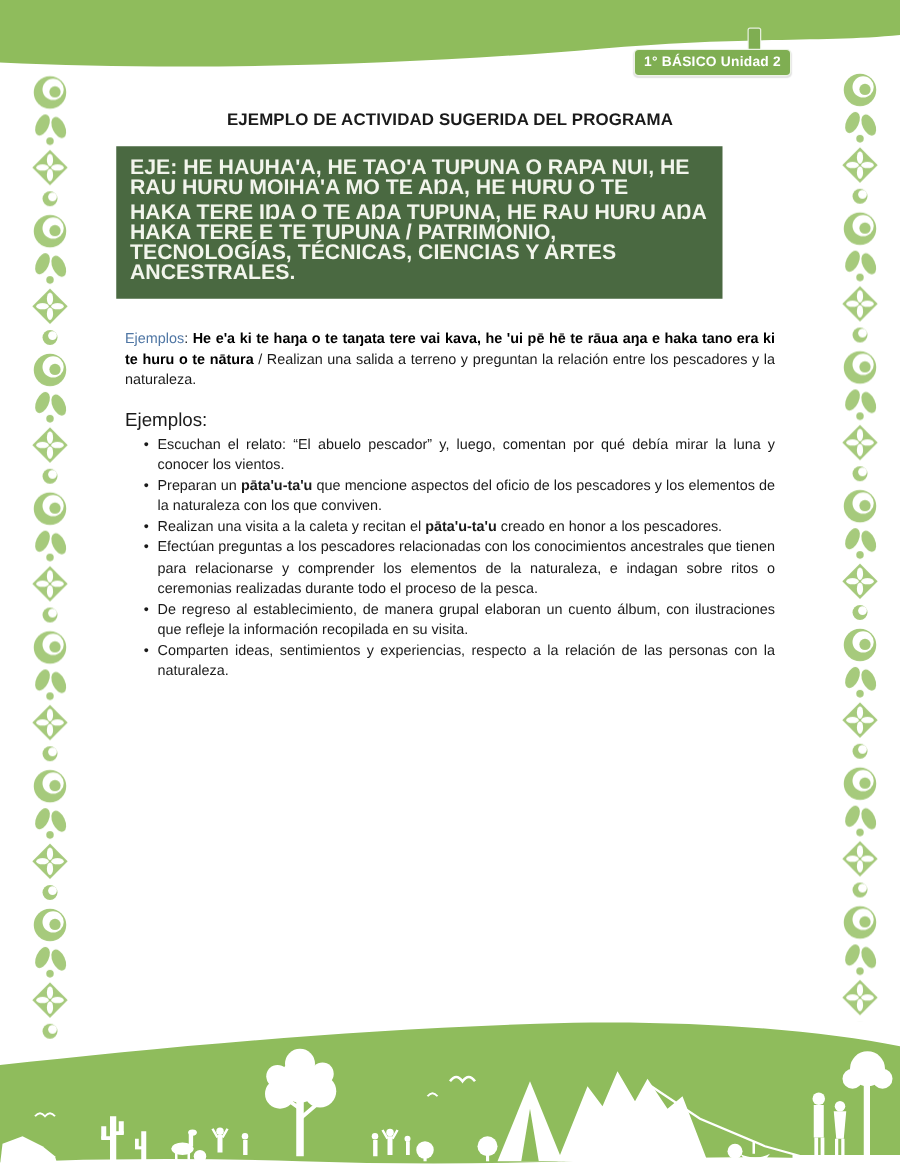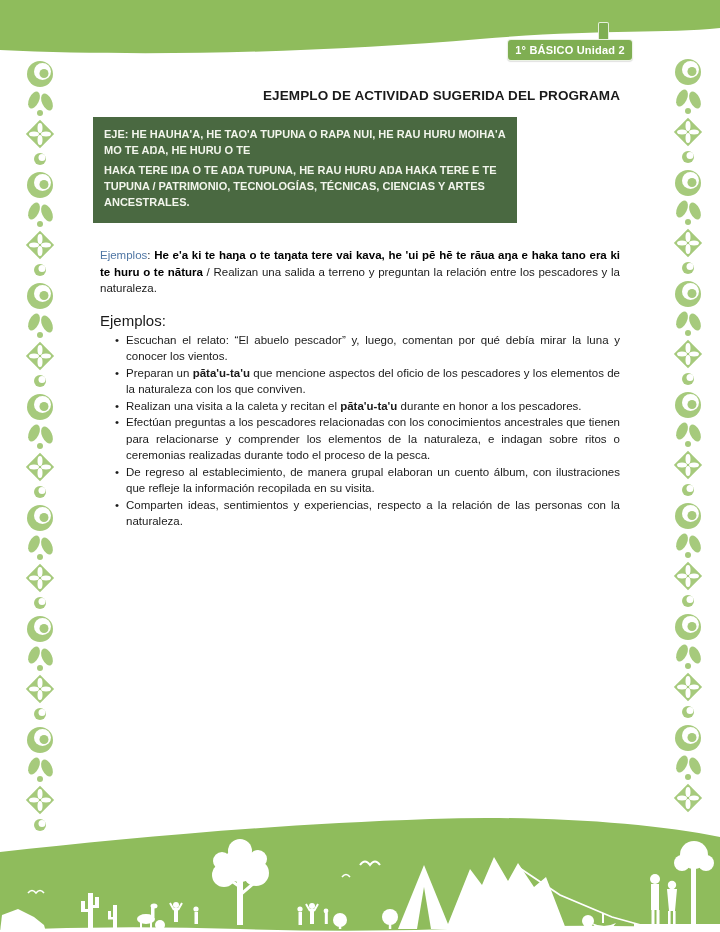--- a/index.html
+++ b/index.html
@@ -24,25 +24,25 @@
     position:absolute;left:507px;top:39px;width:124px;height:20px;
     background:var(--badge-green);border:1px solid rgba(255,255,255,.85);border-radius:4px;
     color:#ffffff;font-size:11px;font-weight:bold;display:flex;align-items:center;justify-content:center;
     letter-spacing:.2px;box-shadow:0 1px 1px rgba(0,0,0,.12);
   }
   
   .border-left{position:absolute;left:24px;top:58px;width:32px;height:775px;}
   .border-right{position:absolute;left:672px;top:56px;width:32px;height:761px;}
   
   .content{position:absolute;left:100px;top:88px;width:520px;}
-  .page-title{font-size:13.5px;font-weight:bold;text-align:right;letter-spacing:.1px;}
+  .page-title{font-size:13.5px;font-weight:bold;text-align:center;letter-spacing:.1px;}
   .eje-box{
-    box-sizing:border-box;margin:14px 0 0 -7px;width:424px;
+    box-sizing:border-box;margin:14px 0 0 -7px;width:485px;
     background:var(--eje-bg);color:#f2f5ec;font-weight:bold;
-    font-size:11px;line-height:16px;padding:9px 11px 13px 11px;
+    font-size:17px;line-height:16px;padding:9px 11px 13px 11px;
   }
   .eje-box p{margin:0;}
   .eje-box p + p{margin-top:4px;}
   .activity{margin-top:24px;font-size:11.5px;line-height:16.5px;text-align:justify;}
   .activity .act-label{color:var(--label-blue);}
   .activity b{color:#000;}
   .examples-heading{margin-top:15px;font-size:15px;}
   .examples-list{margin-top:3px;}
   .bullet-item{display:flex;font-size:11.5px;line-height:16.5px;}
   .bullet-item .dot{width:26px;box-sizing:border-box;padding-left:15px;flex:none;}
@@ -109,21 +109,21 @@
       <div class="bullet-item">
         <span class="dot">•</span>
         <span class="btxt"><span>Escuchan el relato: “El abuelo pescador” y, luego, comentan por qué debía mirar la luna y conocer los vientos.</span></span>
       </div>
       <div class="bullet-item">
         <span class="dot">•</span>
         <span class="btxt"><span>Preparan un </span><b>pāta'u-ta'u</b><span> que mencione aspectos del oficio de los pescadores y los elementos de la naturaleza con los que conviven.</span></span>
       </div>
       <div class="bullet-item">
         <span class="dot">•</span>
-        <span class="btxt"><span>Realizan una visita a la caleta y recitan el </span><b>pāta'u-ta'u</b><span> durante en honor a los pescadores.</span></span>
+        <span class="btxt"><span>Realizan una visita a la caleta y recitan el </span><b>pāta'u-ta'u</b><span> creado en honor a los pescadores.</span></span>
       </div>
       <div class="bullet-item">
         <span class="dot">•</span>
         <span class="btxt"><span>Efectúan preguntas a los pescadores relacionadas con los conocimientos ancestrales que tienen para relacionarse y comprender los elementos de la naturaleza, e indagan sobre ritos o ceremonias realizadas durante todo el proceso de la pesca.</span></span>
       </div>
       <div class="bullet-item">
         <span class="dot">•</span>
         <span class="btxt"><span>De regreso al establecimiento, de manera grupal elaboran un cuento álbum, con ilustraciones que refleje la información recopilada en su visita.</span></span>
       </div>
       <div class="bullet-item">

